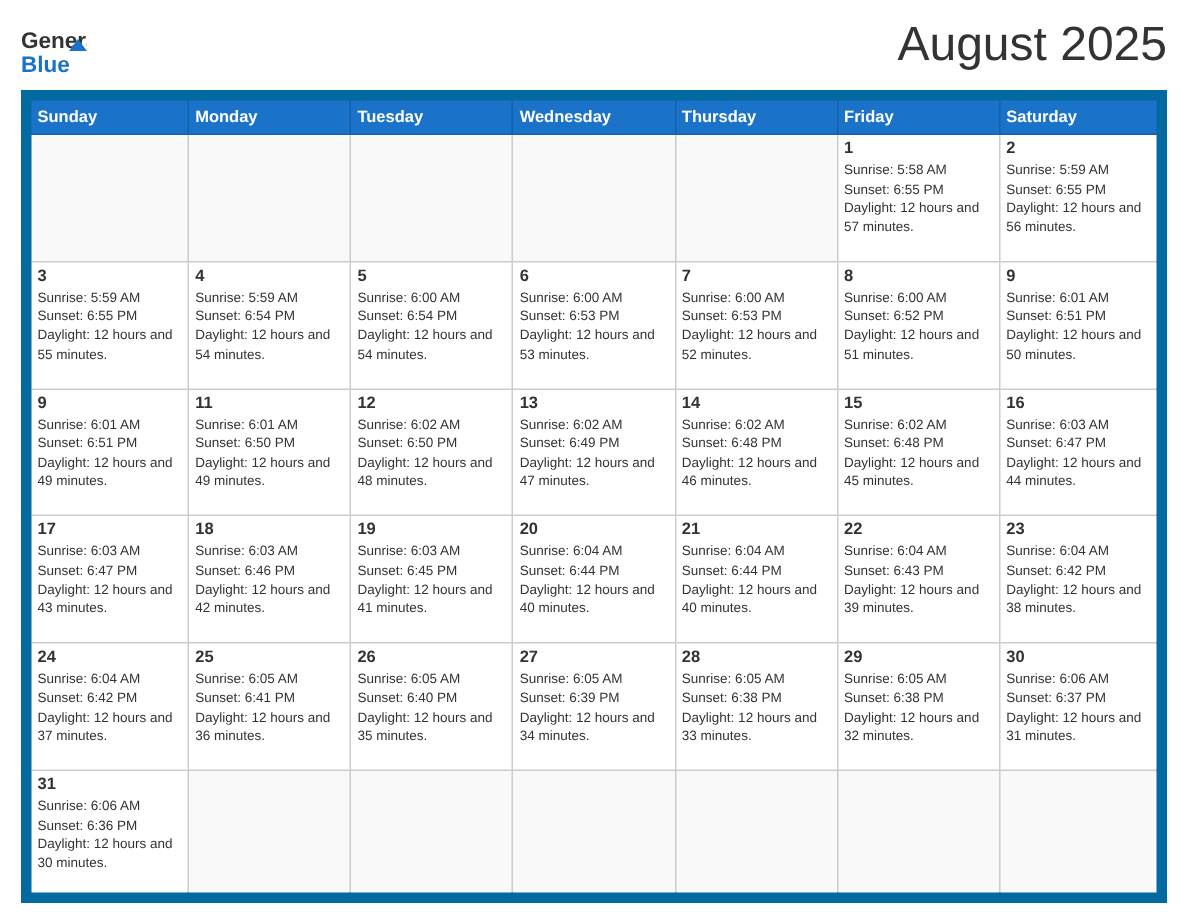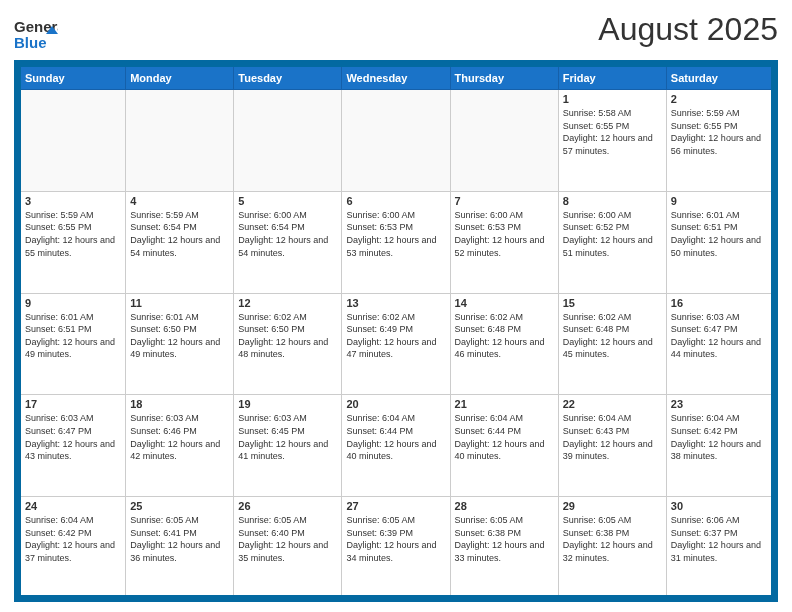--- a/index.html
+++ b/index.html
@@ -249,15 +249,27 @@
           </td>
           <td>
             <span class="day-number">29</span>
             <div class="day-info">Sunrise: 6:05 AM<br>Sunset: 6:38 PM<br>Daylight: 12 hours and 32 minutes.</div>
           </td>
           <td>
             <span class="day-number">30</span>
             <div class="day-info">Sunrise: 6:06 AM<br>Sunset: 6:37 PM<br>Daylight: 12 hours and 31 minutes.</div>
           </td>
         </tr>
+        <tr class="last-row">
+          <td>
+            <span class="day-number">31</span>
+            <div class="day-info">Sunrise: 6:06 AM<br>Sunset: 6:36 PM<br>Daylight: 12 hours and 30 minutes.</div>
+          </td>
+          <td class="empty"></td>
+          <td class="empty"></td>
+          <td class="empty"></td>
+          <td class="empty"></td>
+          <td class="empty"></td>
+          <td class="empty"></td>
+        </tr>
       </tbody>
   </table>
 </div>
 
 </body></html>

